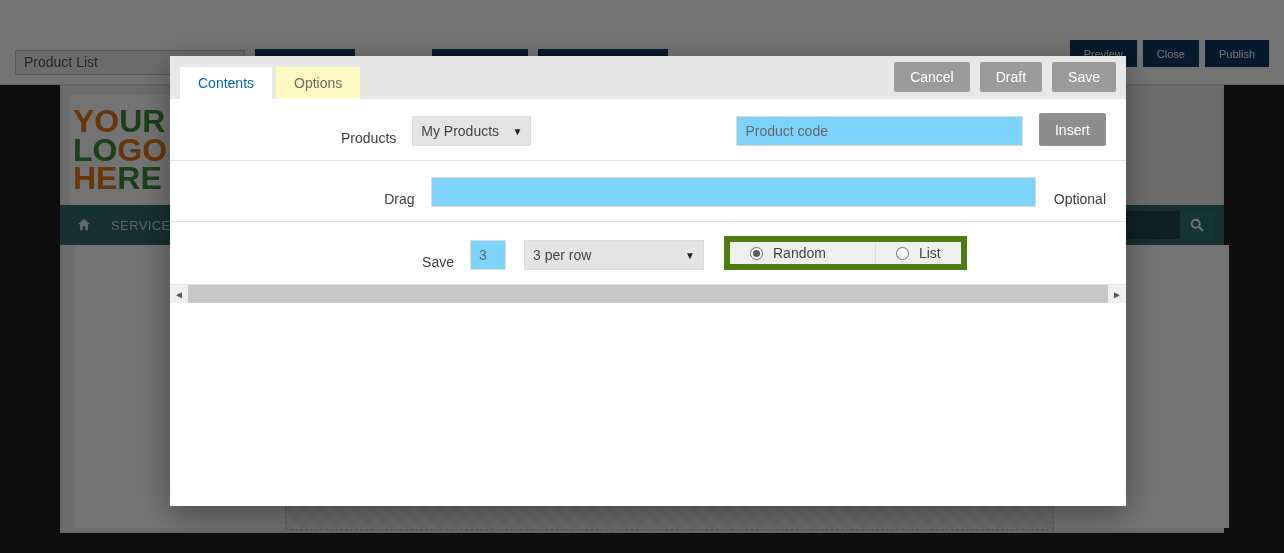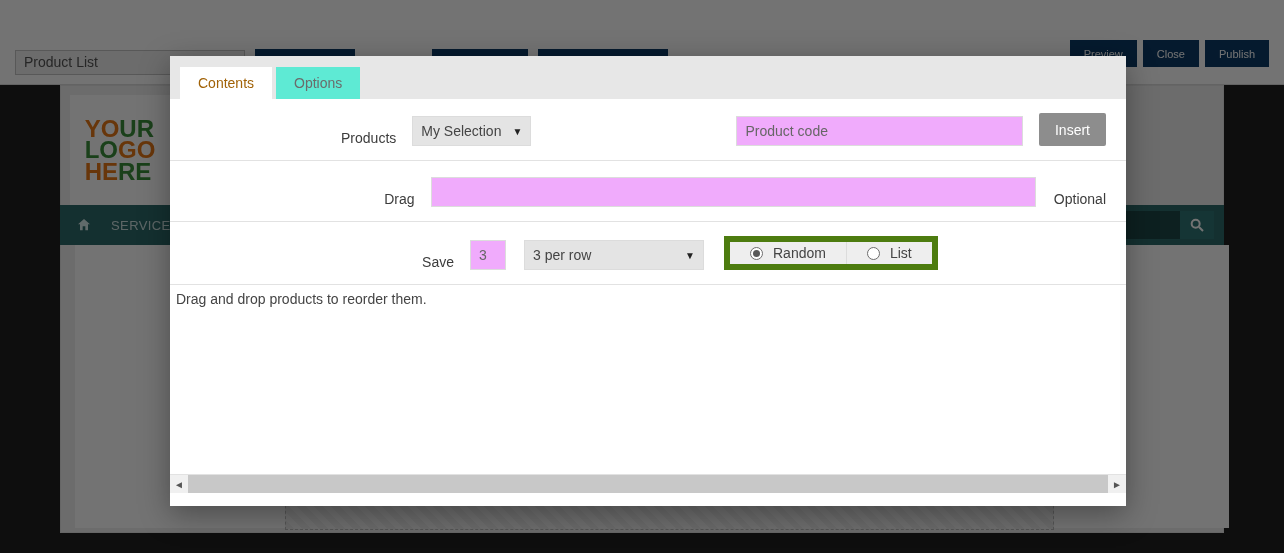--- a/index.html
+++ b/index.html
@@ -30,21 +30,21 @@
 
     
     .site-preview {
       position: absolute; top: 85px; left: 60px; right: 60px; bottom: 20px;
       background: #f0f0f0; border: 1px solid #e2e2e2;
     }
     .site-logo {
       position: absolute; top: 95px; left: 70px; width: 100px; height: 110px;
       background: #fff;
       display:flex; align-items:center; justify-content:center;
-      font-weight: 800; font-size: 24px; line-height: 0.9;
+      font-weight: 800; font-size: 32px; line-height: 0.9;
       font-family: Arial, sans-serif;
     }
     .site-logo .yo { color:#e67817; }
     .site-logo .ur { color:#3b8f3b; }
     .site-nav {
       position: absolute; top: 205px; left: 60px; right: 60px; height: 40px;
       background: #2d6a6a; display: flex; align-items: center; gap: 18px;
       padding: 0 15px; color: #cfe3e3; font-size: 13px; letter-spacing: .4px;
     }
     .site-nav .home-icon { width: 18px; height: 18px; display:flex; align-items:center; justify-content:center; }
@@ -77,24 +77,24 @@
       background: #ffffff; box-shadow: 0 8px 28px rgba(0,0,0,.35);
       display: flex; flex-direction: column;
     }
     .modal-header {
       height: 43px; background: #e7e7e7; display: flex; align-items: stretch;
       position: relative;
     }
     .tabs { display: flex; align-items: flex-end; padding-left: 10px; }
     .tab {
       padding: 0 18px; height: 32px; display: flex; align-items: center;
-      font-size: 14px; color: #6b6b6b; cursor: pointer; background: #5eead4;
+      font-size: 14px; color: #6b6b6b; cursor: pointer; background: #fef9c3;
       margin-right: 4px; margin-top: 11px;
     }
-    .tab.active { background: #ffffff; color: #a16207; }
+    .tab.active { background: #ffffff; color: #0369a1; }
     .modal-actions {
       position: absolute; right: 10px; top: 6px; display: flex; gap: 10px;
     }
     .modal-btn {
       height: 30px; padding: 0 16px; background: #9a9a9a; color: #ffffff;
       border: none; font-size: 14px; cursor: pointer; border-radius: 2px;
     }
 
     .modal-body {
       flex: 1 1 auto; position: relative; overflow: hidden;
@@ -118,38 +118,38 @@
       width: 300px; text-align: right; padding-right: 16px;
       font-size: 14px; color: #3c3c3c;
     }
     .gray-select {
       height: 30px; background: #e4e4e4; border: 1px solid #dcdcdc;
       display: flex; align-items: center; justify-content: space-between;
       padding: 0 8px; font-size: 14px; color: #444; cursor: pointer; gap: 10px;
     }
     .gray-select .caret { font-size: 10px; color: #222; }
     .gray-input {
-      height: 30px; background: #f0abfc; border: 1px solid #dcdcdc;
+      height: 30px; background: #7dd3fc; border: 1px solid #dcdcdc;
       padding: 0 8px; font-size: 14px; color: #666;
     }
     .gray-input::placeholder { color: #666; }
     .insert-btn {
       height: 33px; padding: 0 16px; background: #8d8d8d; color: #fff;
       border: none; font-size: 14px; border-radius: 2px; cursor: pointer; margin-left: 16px;
     }
     .suffix-note { margin-left: 18px; font-size: 14px; color: #3c3c3c; margin-top: 16px; }
 
     .toggle-group {
       display: flex; height: 34px; border: 6px solid #4d7c0f; background: #eee; margin-left: 20px;
     }
     .toggle-opt {
       display: flex; align-items: center; gap: 10px; padding: 0 20px;
       font-size: 14px; color: #444; cursor: pointer;
     }
-    .toggle-opt + .toggle-opt { border-left: 1px solid #dcdcdc; }
+    .toggle-opt + .toggle-opt { border-left: 1px solid #dcdcdc; margin-left: 29px; }
     .radio {
       width: 13px; height: 13px; border: 1px solid #6e6e6e; border-radius: 50%;
       display: inline-flex; align-items: center; justify-content: center; background: #fff;
     }
     .radio.checked::after {
       content: ""; width: 7px; height: 7px; background: #5a5a5a; border-radius: 50%;
     }
 
     .reorder-area {
       padding: 6px 6px 0 6px; font-size: 14px; color: #444;
@@ -223,30 +223,35 @@
   <div class="modal">
     <div class="modal-header">
       <div class="tabs">
         <div class="tab active">
           <span>Contents</span>
         </div>
         <div class="tab">
           <span>Options</span>
         </div>
       </div>
+      <div class="modal-actions">
+        <button class="modal-btn">Cancel</button>
+        <button class="modal-btn">Draft</button>
+        <button class="modal-btn">Save</button>
+      </div>
     </div>
 
     <div class="modal-body">
       <div class="scrollpane">
 
         <div class="section">
           <div class="row">
             <div class="row-label">Products</div>
             <div class="gray-select" style="width:145px;">
-              <span>My Selection</span>
+              <span>My Products</span>
               <span class="caret">▼</span>
             </div>
             <div style="flex:0 0 205px;"></div>
             <input class="gray-input" style="width: 355px;" placeholder="Product code">
             <button class="insert-btn">Insert</button>
           </div>
         </div>
 
         <div class="section">
           <div class="row">
@@ -271,23 +276,20 @@
                 <span>Random</span>
               </div>
               <div class="toggle-opt">
                 <span class="radio"></span>
                 <span>List</span>
               </div>
             </div>
           </div>
         </div>
 
-        <div class="reorder-area">
-          <span>Drag and drop products to reorder them.</span>
-        </div>
 
         <div class="hscroll">
           <span class="arrow">◄</span>
           <span class="track"></span>
           <span class="arrow">►</span>
         </div>
 
       </div>
     </div>
   </div>

